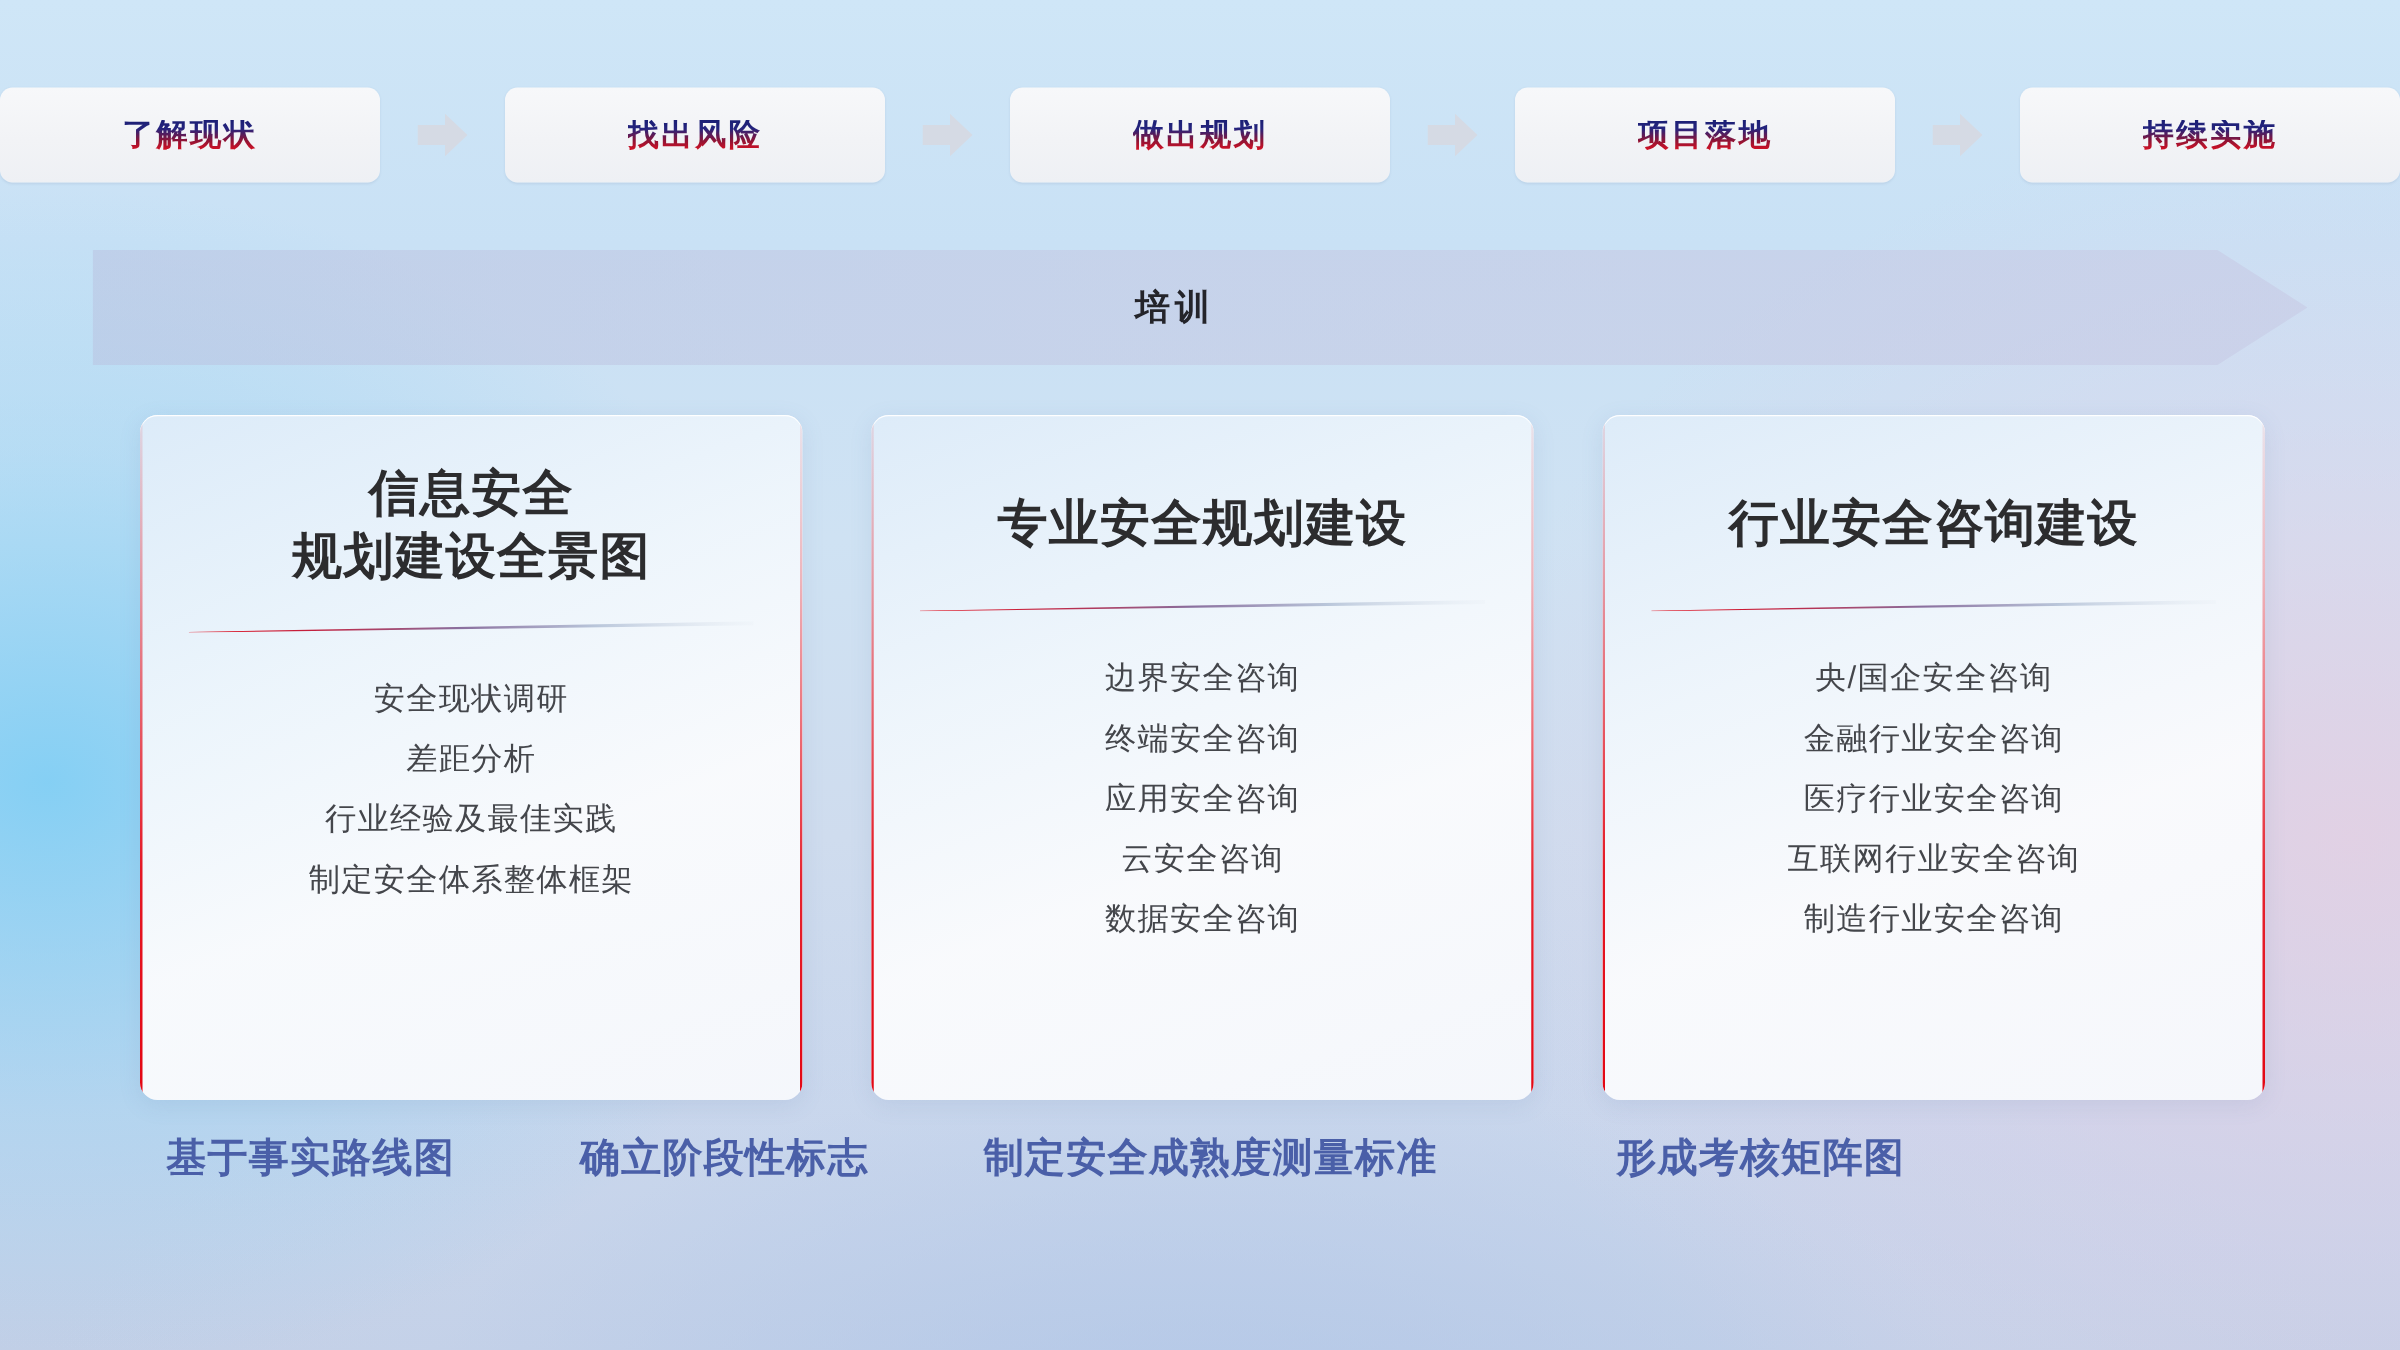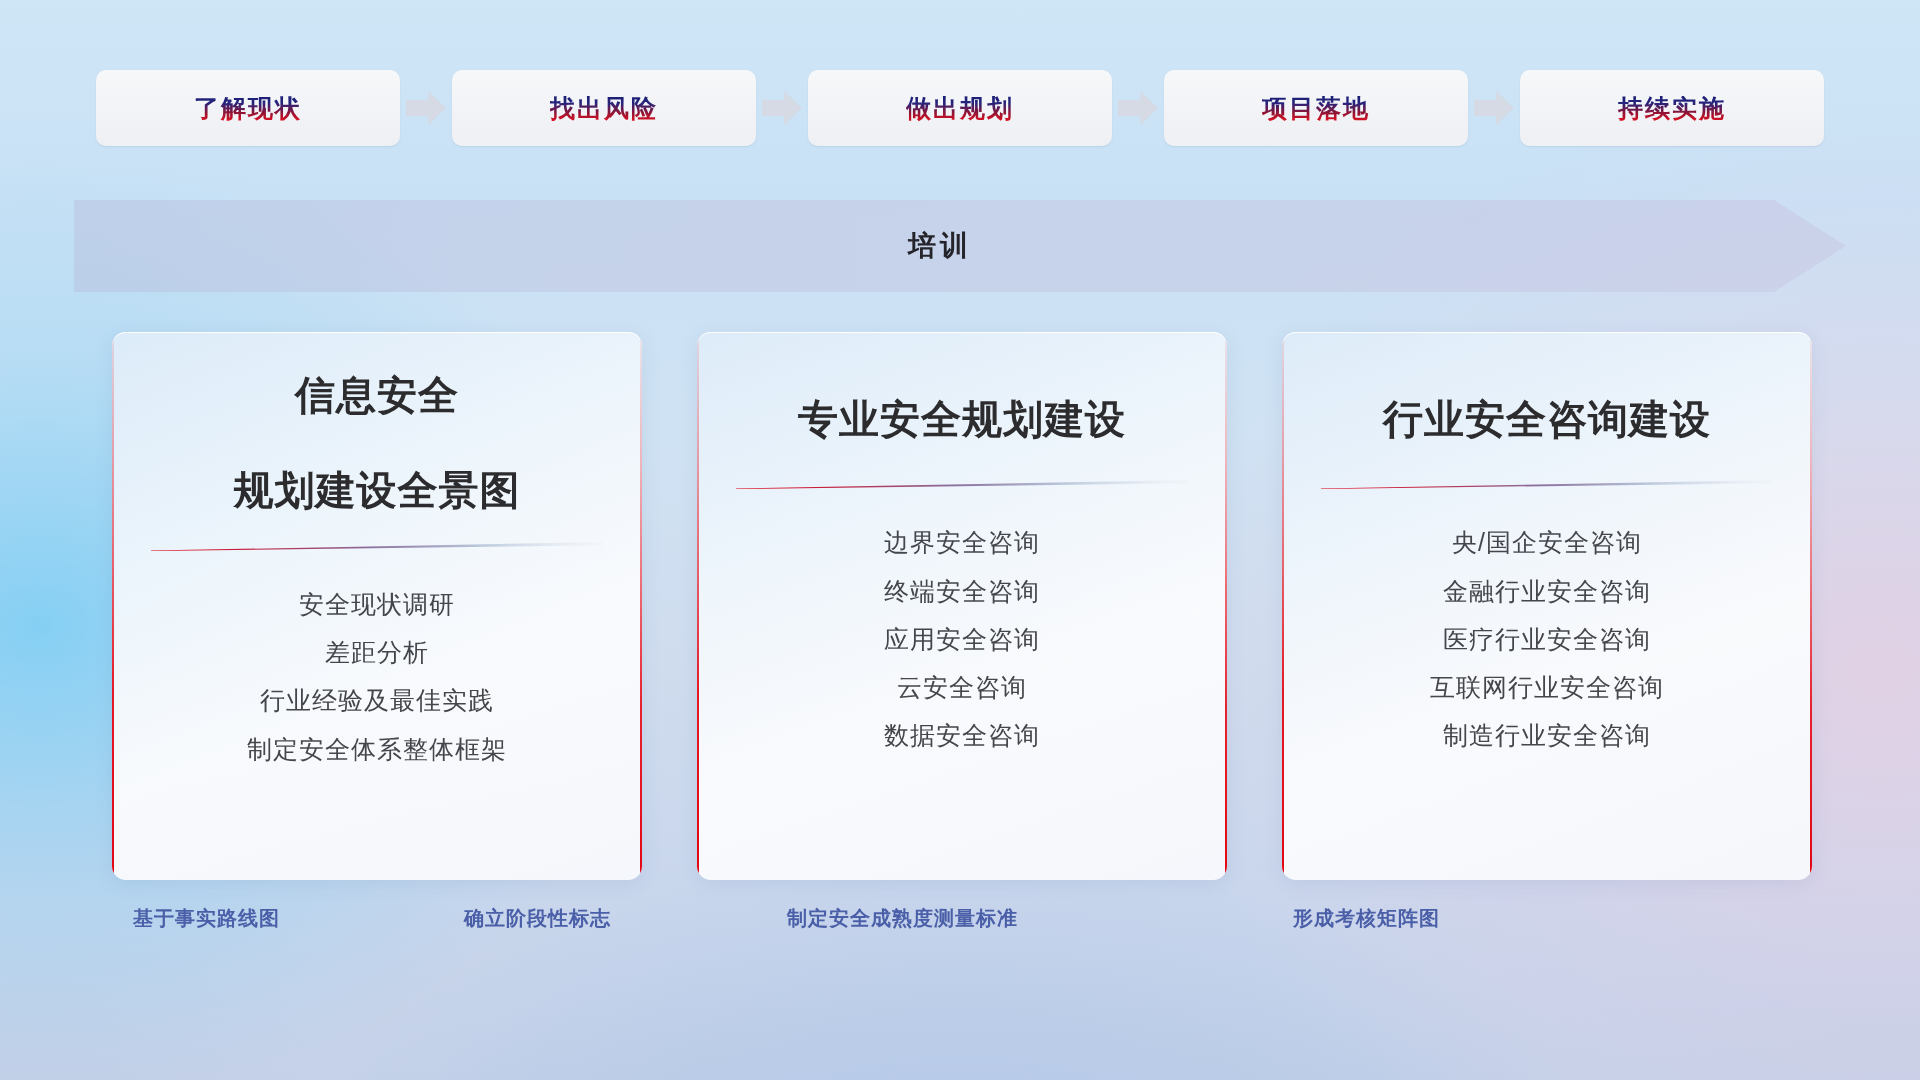--- a/index.html
+++ b/index.html
@@ -12,21 +12,21 @@
     position:relative; width:1920px; height:1080px;
     background:
       radial-gradient(ellipse 900px 700px at 2% 58%, rgba(120,205,245,0.85) 0%, rgba(140,210,245,0.35) 38%, rgba(255,255,255,0) 68%),
       radial-gradient(ellipse 1000px 800px at 98% 62%, rgba(231,205,225,0.75) 0%, rgba(222,208,232,0.35) 42%, rgba(255,255,255,0) 72%),
       radial-gradient(ellipse 1200px 600px at 50% 110%, rgba(171,196,232,0.75) 0%, rgba(200,216,238,0.25) 55%, rgba(255,255,255,0) 80%),
       linear-gradient(180deg, #cfe6f7 0%, #c9e1f5 18%, #cfe2f3 40%, #cfdcee 62%, #c9d6ec 82%, #c3cfe6 100%);
   }
   
   #steps{
     position:absolute; left:0; top:68px; width:1920px; height:80px;
-    display:flex; align-items:center; justify-content:center; gap:0;
+    display:flex; align-items:center; justify-content:space-between; gap:0;
   }
   .step{
     position:relative;
     width:304px; height:76px;
     border-radius:10px;
     background:linear-gradient(180deg,#f7f8fa 0%, #f2f3f6 55%, #eef0f4 100%);
     display:flex; align-items:center; justify-content:center;
     box-shadow:0 1px 2px rgba(60,80,120,0.10);
   }
   .step::before{
@@ -90,21 +90,21 @@
   .card-inner{
     position:relative; z-index:2;
     height:100%;
     display:flex; flex-direction:column; align-items:center;
     padding:42px 30px 30px;
   }
   .card-title{
     font-size:40px; font-weight:700; color:#2c2c2e;
     text-align:center; line-height:1.26; letter-spacing:1px;
   }
-  .card-title .l2{ display:block;margin-top:45px; }
+  .card-title .l2{ display:block; }
   .card-divider{
     width:452px; height:9px; margin-top:26px;
     position:relative;
   }
   .card-divider svg{ display:block; }
   .card-list{
     margin-top:38px;
     display:flex; flex-direction:column; align-items:center; gap:17px;
   }
   .card-list li{
@@ -115,21 +115,21 @@
   .c1 .card-title{ margin-top:-4px; }
   .c2 .card-inner, .c3 .card-inner{ padding-top:62px; }
   .c2 .card-divider, .c3 .card-divider{ margin-top:36px; }
 
   
   #captions{
     position:absolute; left:0; top:905px; width:1920px; height:54px;
   }
   .caption{
     position:absolute; top:0;
-    font-size:20px; font-weight:700; color:#4a5fa8; letter-spacing:1px;
+    font-size:32px; font-weight:700; color:#4a5fa8; letter-spacing:1px;
     white-space:nowrap;
   }
   .cap0{ left:133px; }
   .cap1{ left:464px; }
   .cap2{ left:787px; }
   .cap3{ left:1293px; }
 </style>
 </head>
 <body>
 

